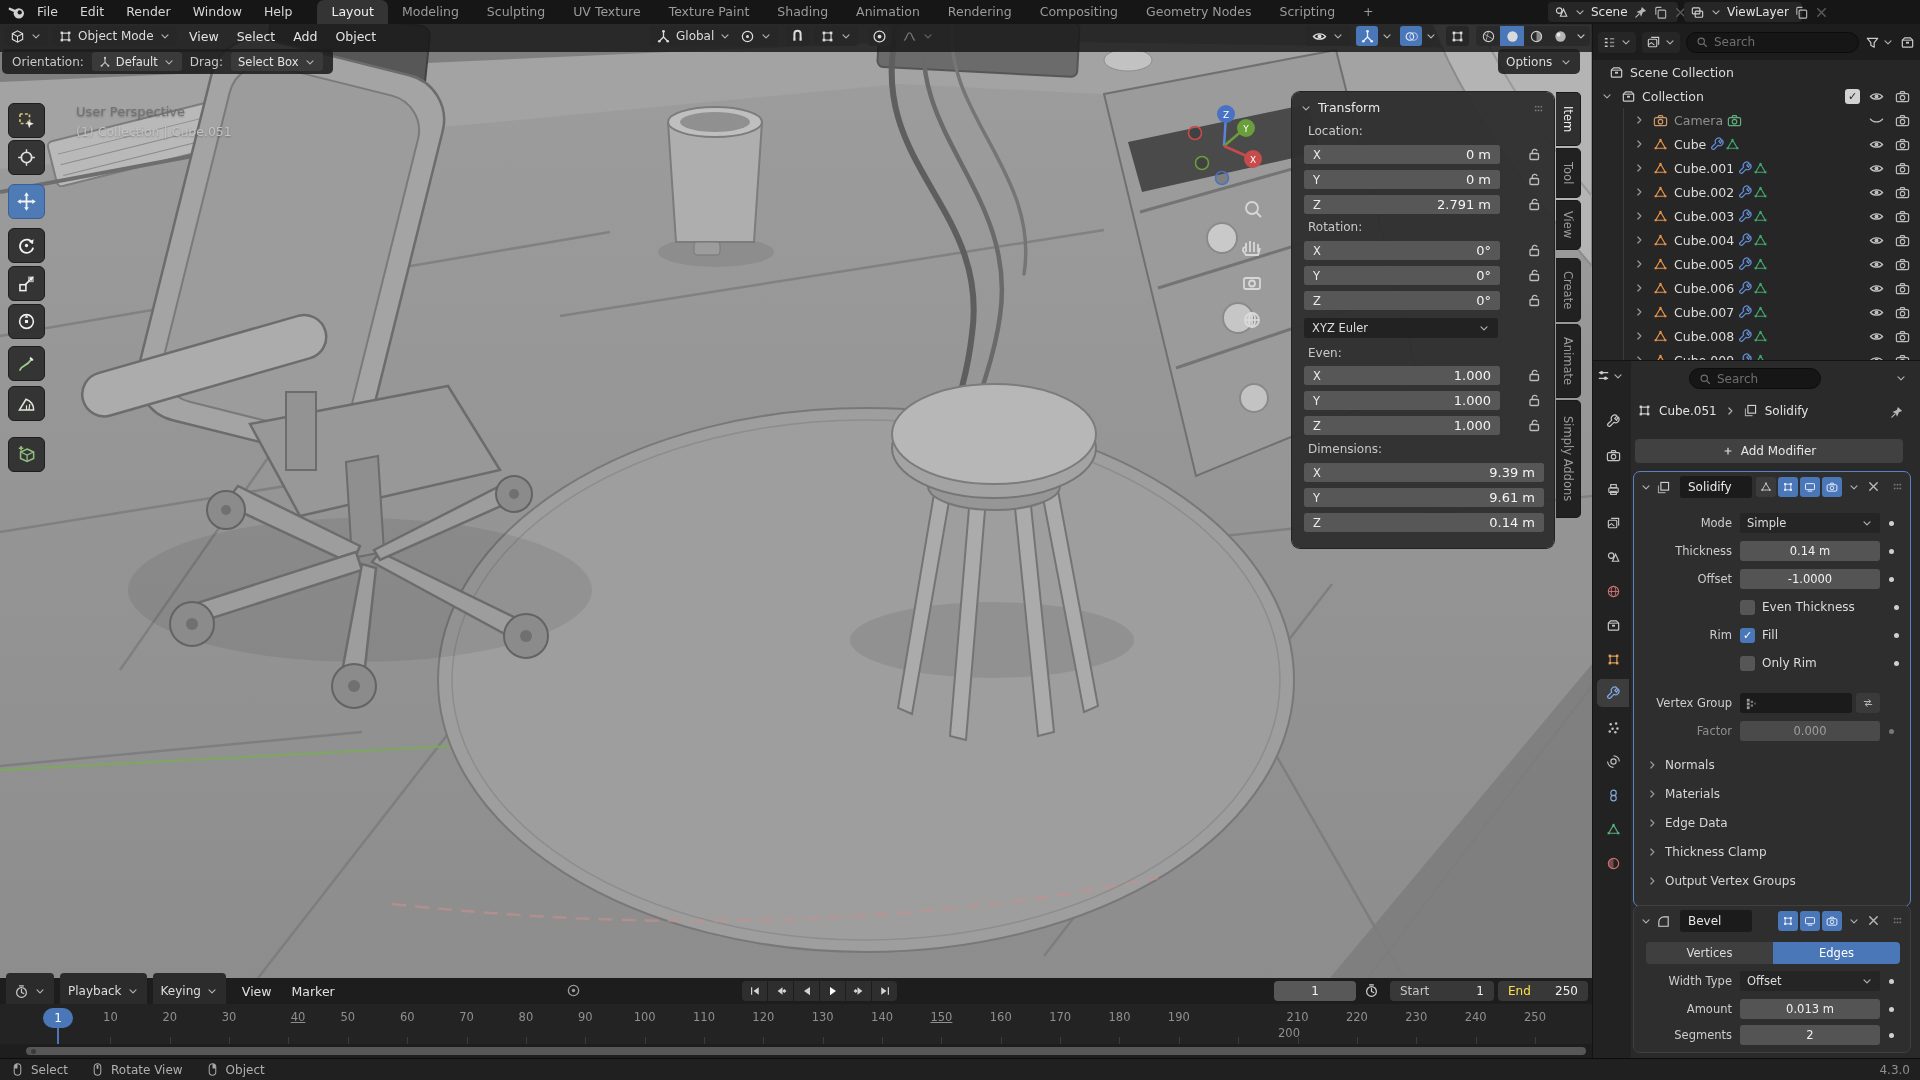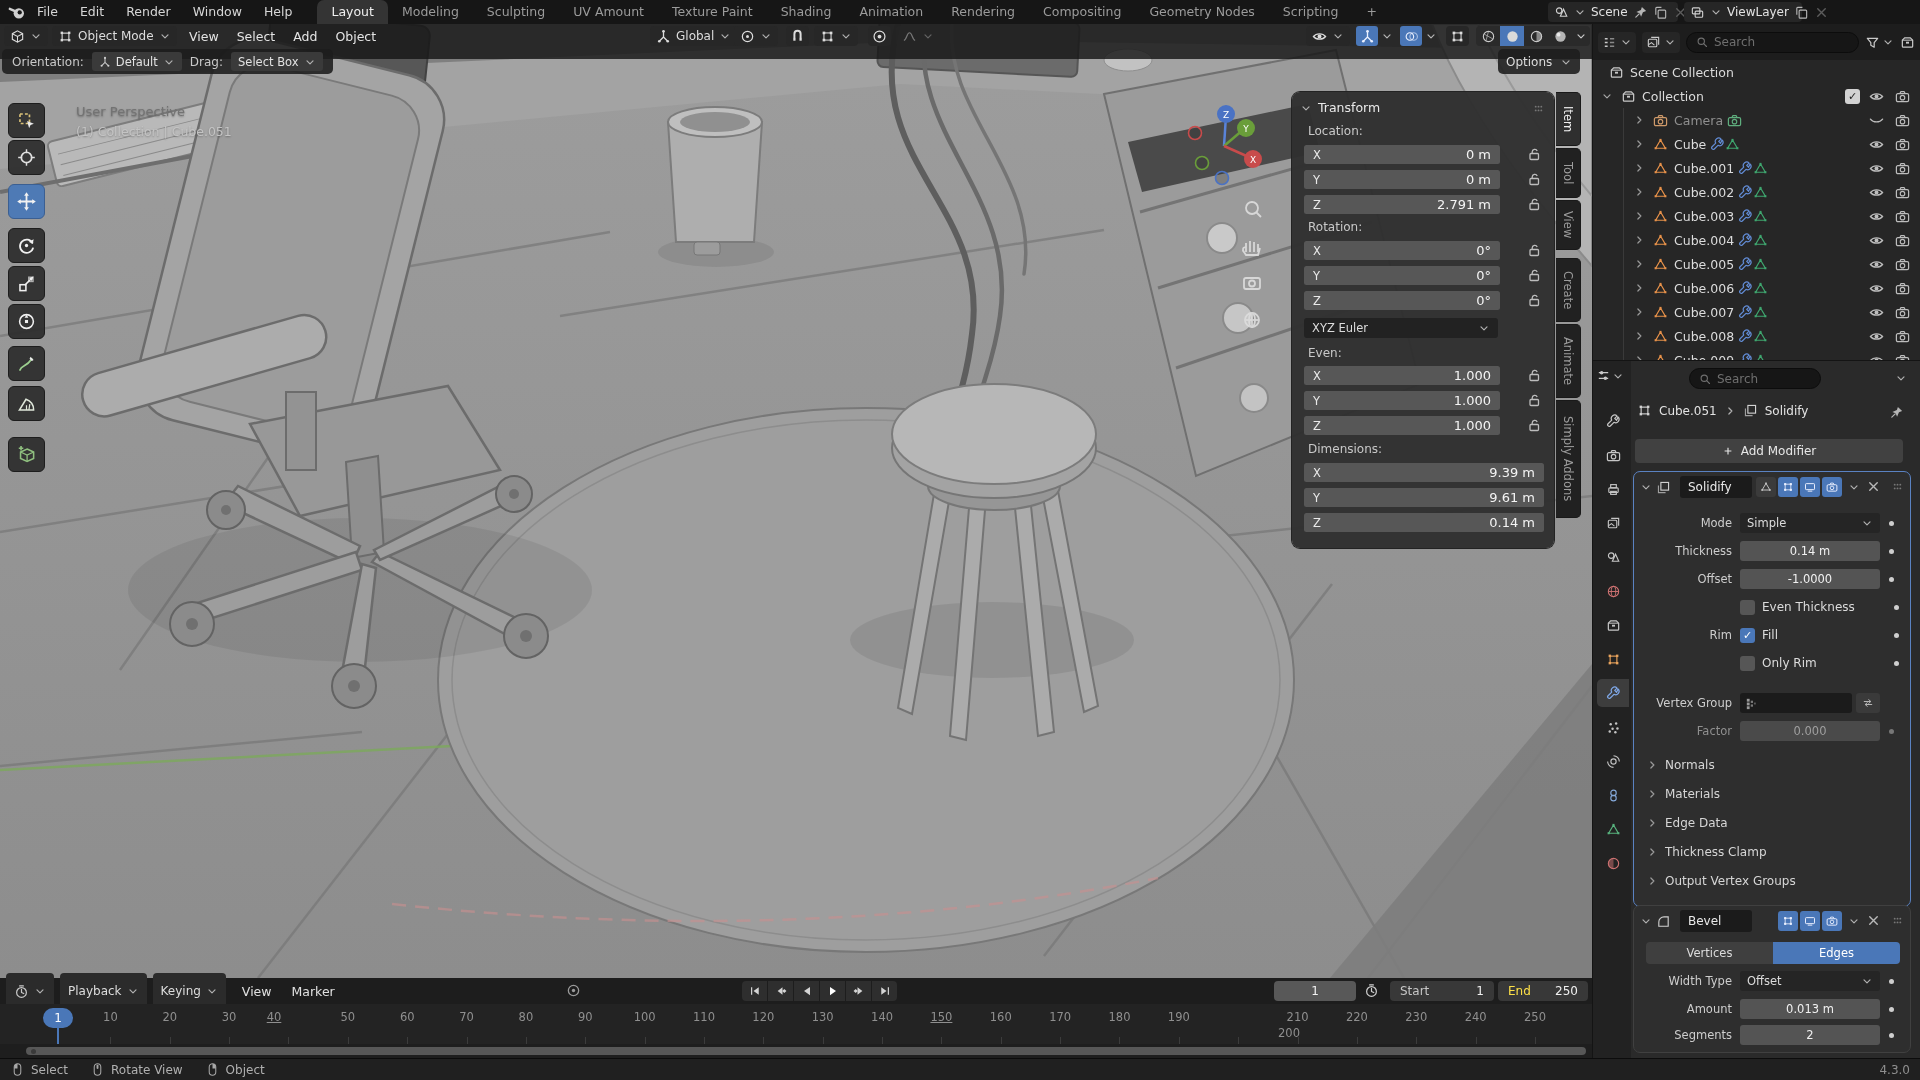--- a/index.html
+++ b/index.html
@@ -11,21 +11,21 @@
   svg.ic12{width:12px;height:12px;flex:0 0 auto;display:block}
   svg.ic18{width:18px;height:18px;flex:0 0 auto;display:block}
   
   #topbar{position:absolute;left:0;top:0;width:1920px;height:24px;background:#161616;display:flex;align-items:center}
   .tmenu{padding:0 11px;font-size:12.5px;color:#d6d6d6;line-height:24px;cursor:default}
   #workspace-tabs{display:flex;margin-left:14px;height:24px}
   .wtab{padding:0 14px;line-height:24px;color:#9b9b9b;font-size:12.5px;border-radius:7px 7px 0 0;white-space:nowrap}
   .wtab.act{background:#343434;color:#efefef}
   .topw{position:absolute;top:2px;height:20px;background:#262626;border-radius:4px;display:flex;align-items:center;gap:5px;padding:0 6px;color:#cfcfcf}
   
-  #vheader{position:absolute;left:0;top:24px;width:1592px;height:35px;background:rgba(22,22,22,.82);z-index:6}
+  #vheader{position:absolute;left:0;top:24px;width:1592px;height:28px;background:rgba(22,22,22,.82);z-index:6}
   .hw{position:absolute;top:2px;height:20px;background:#272727;border-radius:4px;display:flex;align-items:center;gap:5px;padding:0 6px;color:#dcdcdc}
   .vmenu{color:#e4e4e4;font-size:12.5px;padding:0 1px}
   .blt{width:22px;height:20px;background:#4a77b8;border-radius:3px;display:flex;align-items:center;justify-content:center;color:#eaf0ff}
   .gch{width:16px;height:20px;display:flex;align-items:center;justify-content:center;color:#b5b5b5}
   .shb{width:24px;height:20px;display:flex;align-items:center;justify-content:center;background:#2a2a2a;color:#c9c9c9}
   
   .tsgroup{position:absolute;top:49px;height:25px;background:rgba(28,28,28,.88);border-radius:5px;display:flex;align-items:center;gap:8px;padding:0 10px;z-index:6}
   .tsw{height:19px;background:#3a3a3a;border-radius:3px;display:flex;align-items:center;gap:5px;padding:0 7px;color:#e2e2e2;font-size:11.5px}
   .tslab{color:#c9c9c9;font-size:12px}
   
@@ -367,21 +367,21 @@
         <div class="tmenu">File</div>
         <div class="tmenu">Edit</div>
         <div class="tmenu">Render</div>
         <div class="tmenu">Window</div>
         <div class="tmenu">Help</div>
       </div>
     <div id="workspace-tabs">
         <div class="wtab act">Layout</div>
         <div class="wtab">Modeling</div>
         <div class="wtab">Sculpting</div>
-        <div class="wtab">UV Amount</div>
+        <div class="wtab">UV Texture</div>
         <div class="wtab">Texture Paint</div>
         <div class="wtab">Shading</div>
         <div class="wtab">Animation</div>
         <div class="wtab">Rendering</div>
         <div class="wtab">Compositing</div>
         <div class="wtab">Geometry Nodes</div>
         <div class="wtab">Scripting</div>
         <div class="wtab">+</div>
       </div>
 
@@ -1622,21 +1622,21 @@
       </div>
     </div>
     <div id="tl-ruler" style="position:absolute;left:0;top:26px;width:1592px;height:40px;background:#232323">
       <div id="ruler-ticks">
           <div class="tnum" style="left: 110.421px;">10</div>
           <div class="tick" style="left: 110.421px;"></div>
           <div class="tnum" style="left: 169.778px;">20</div>
           <div class="tick" style="left: 169.778px;"></div>
           <div class="tnum" style="left: 229.135px;">30</div>
           <div class="tick" style="left: 229.135px;"></div>
-          <div class="tnum" style="left: 274px; text-decoration: underline;">40</div>
+          <div class="tnum" style="left: 298px; text-decoration: underline;">40</div>
           <div class="tick" style="left: 288.492px;"></div>
           <div class="tnum" style="left: 347.849px;">50</div>
           <div class="tick" style="left: 347.849px;"></div>
           <div class="tnum" style="left: 407.206px;">60</div>
           <div class="tick" style="left: 407.206px;"></div>
           <div class="tnum" style="left: 466.563px;">70</div>
           <div class="tick" style="left: 466.563px;"></div>
           <div class="tnum" style="left: 525.92px;">80</div>
           <div class="tick" style="left: 525.92px;"></div>
           <div class="tnum" style="left: 585.277px;">90</div>

